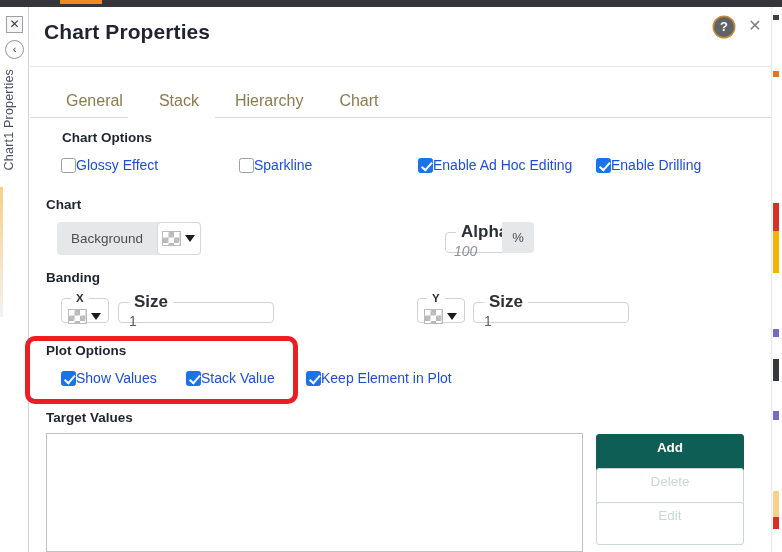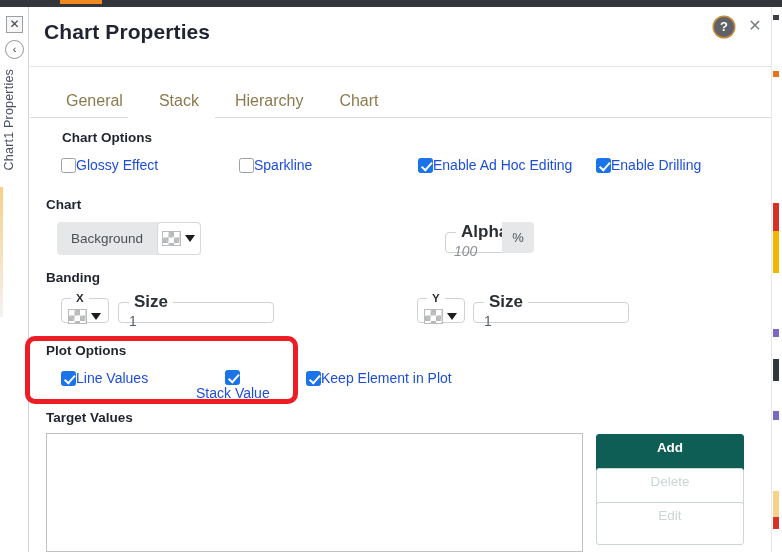--- a/index.html
+++ b/index.html
@@ -413,23 +413,23 @@
 
   <fieldset class="fs" style="left:473px; top:292px; width:156px; height:31px;">
     <legend>Size</legend>
     <input class="fs-input" style="height: 18px;" value="1">
   </fieldset>
 
   <div class="sec-head" style="left:46px; top:343px;">Plot Options</div>
 
   <div class="cb-row" style="left:61px; top:370px;">
     <span class="cb on"></span>
-    <span class="cb-label">Line Values</span>
-  </div>
-  <div class="cb-row" style="left:196px; top:370px;flex-direction:column;">
+    <span class="cb-label">Show Values</span>
+  </div>
+  <div class="cb-row" style="left:186px; top:370px;">
     <span class="cb on"></span>
     <span class="cb-label">Stack Value</span>
   </div>
   <div class="cb-row" style="left:306px; top:370px;">
     <span class="cb on"></span>
     <span class="cb-label">Keep Element in Plot</span>
   </div>
 
   <div class="annot"></div>
 

